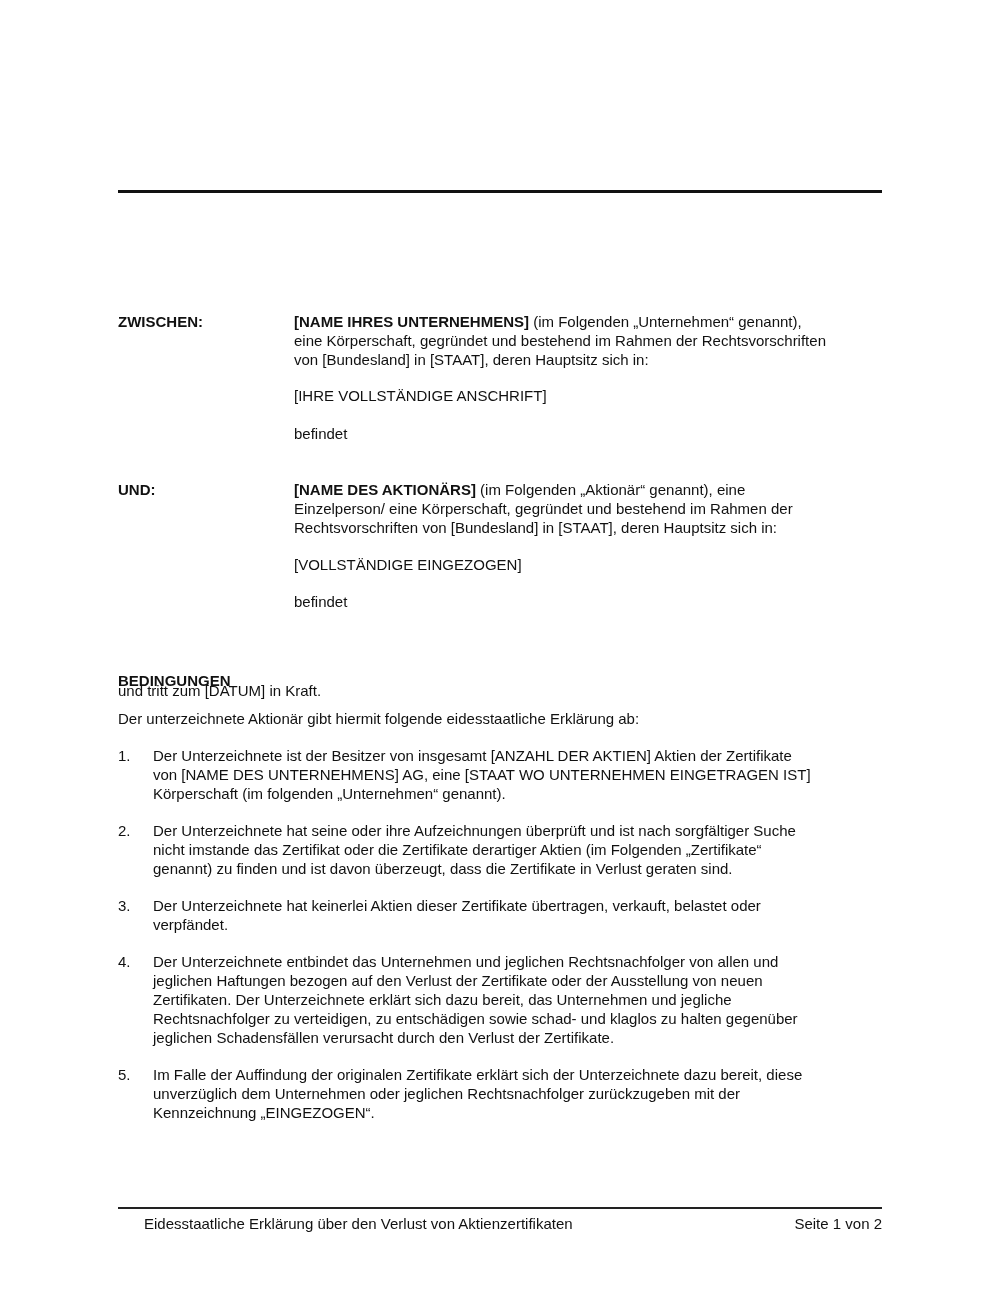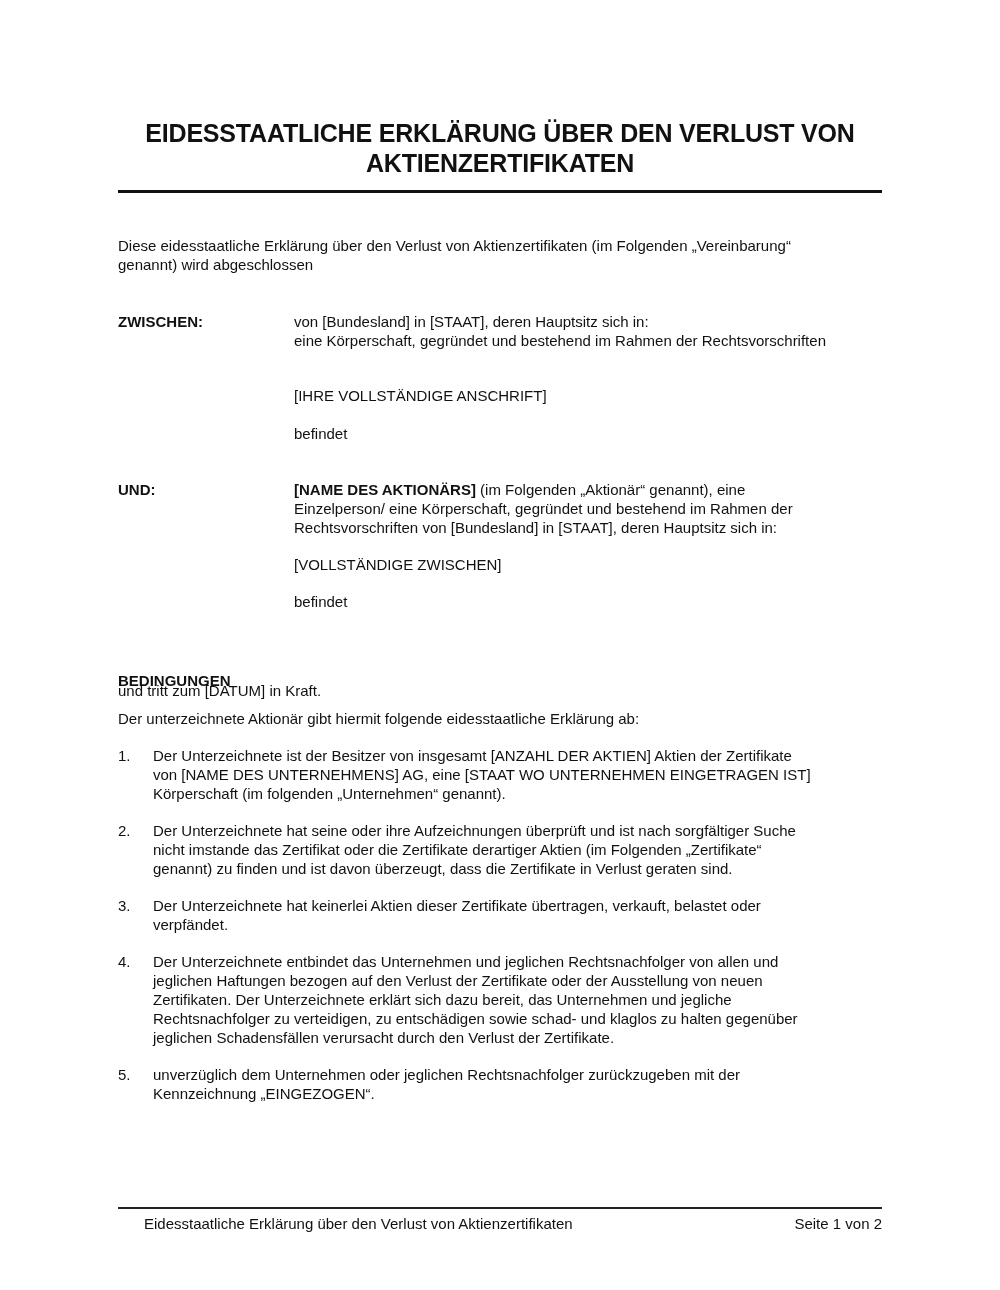--- a/index.html
+++ b/index.html
@@ -100,46 +100,39 @@
       position: absolute;
       top: 1214px;
       right: 0;
     }
   </style>
 </head>
 <body>
 
 <div class="page">
 
-  <div class="title">
-    <div>EIDESSTAATLICHE ERKLÄRUNG ÜBER DEN VERLUST VON</div>
-    <div>AKTIENZERTIFIKATEN</div>
-  </div>
   <div class="title-rule"></div>
 
-  <div class="abs txt intro">
-    <div>Diese eidesstaatliche Erklärung über den Verlust von Aktienzertifikaten (im Folgenden „Vereinbarung“</div>
-    <div>genannt) wird abgeschlossen</div>
-  </div>
 
   <div class="abs txt party-label" style="top:312px;">ZWISCHEN:</div>
   <div class="abs txt party-body" style="top:312px;">
+    <div><b>[NAME IHRES UNTERNEHMENS]</b><span> (im Folgenden „Unternehmen“ genannt),</span></div>
+    <div>eine Körperschaft, gegründet und bestehend im Rahmen der Rechtsvorschriften</div>
     <div>von [Bundesland] in [STAAT], deren Hauptsitz sich in:</div>
-    <div>eine Körperschaft, gegründet und bestehend im Rahmen der Rechtsvorschriften</div>
   </div>
   <div class="abs txt party-body" style="top:386px;">[IHRE VOLLSTÄNDIGE ANSCHRIFT]</div>
   <div class="abs txt party-body" style="top:424px;">befindet</div>
 
   <div class="abs txt party-label" style="top:480px;">UND:</div>
   <div class="abs txt party-body" style="top:480px;">
     <div><b>[NAME DES AKTIONÄRS]</b><span> (im Folgenden „Aktionär“ genannt), eine</span></div>
     <div>Einzelperson/ eine Körperschaft, gegründet und bestehend im Rahmen der</div>
     <div>Rechtsvorschriften von [Bundesland] in [STAAT], deren Hauptsitz sich in:</div>
   </div>
-  <div class="abs txt party-body" style="top:555px;">[VOLLSTÄNDIGE ZWISCHEN]</div>
+  <div class="abs txt party-body" style="top:555px;">[VOLLSTÄNDIGE EINGEZOGEN]</div>
   <div class="abs txt party-body" style="top:592px;">befindet</div>
 
   <div class="abs txt" style="top:633px; left:0;margin-top:48px;">und tritt zum [DATUM] in Kraft.</div>
 
   <div class="abs txt section-heading" style="top:671px; left:0;">BEDINGUNGEN</div>
 
   <div class="abs txt" style="top:709px; left:0;">Der unterzeichnete Aktionär gibt hiermit folgende eidesstaatliche Erklärung ab:</div>
 
   <div class="list-item txt" style="top:746px;">
     <span class="list-num">1.</span>
@@ -174,20 +167,21 @@
       <div>jeglichen Haftungen bezogen auf den Verlust der Zertifikate oder der Ausstellung von neuen</div>
       <div>Zertifikaten. Der Unterzeichnete erklärt sich dazu bereit, das Unternehmen und jegliche</div>
       <div>Rechtsnachfolger zu verteidigen, zu entschädigen sowie schad- und klaglos zu halten gegenüber</div>
       <div>jeglichen Schadensfällen verursacht durch den Verlust der Zertifikate.</div>
     </div>
   </div>
 
   <div class="list-item txt" style="top:1065px;">
     <span class="list-num">5.</span>
     <div class="list-text">
+      <div>Im Falle der Auffindung der originalen Zertifikate erklärt sich der Unterzeichnete dazu bereit, diese</div>
       <div>unverzüglich dem Unternehmen oder jeglichen Rechtsnachfolger zurückzugeben mit der</div>
       <div>Kennzeichnung „EINGEZOGEN“.</div>
     </div>
   </div>
 
   <div class="footer-rule"></div>
   <div class="footer-left txt">Eidesstaatliche Erklärung über den Verlust von Aktienzertifikaten</div>
   <div class="footer-right txt">Seite 1 von 2</div>
 
 </div>

